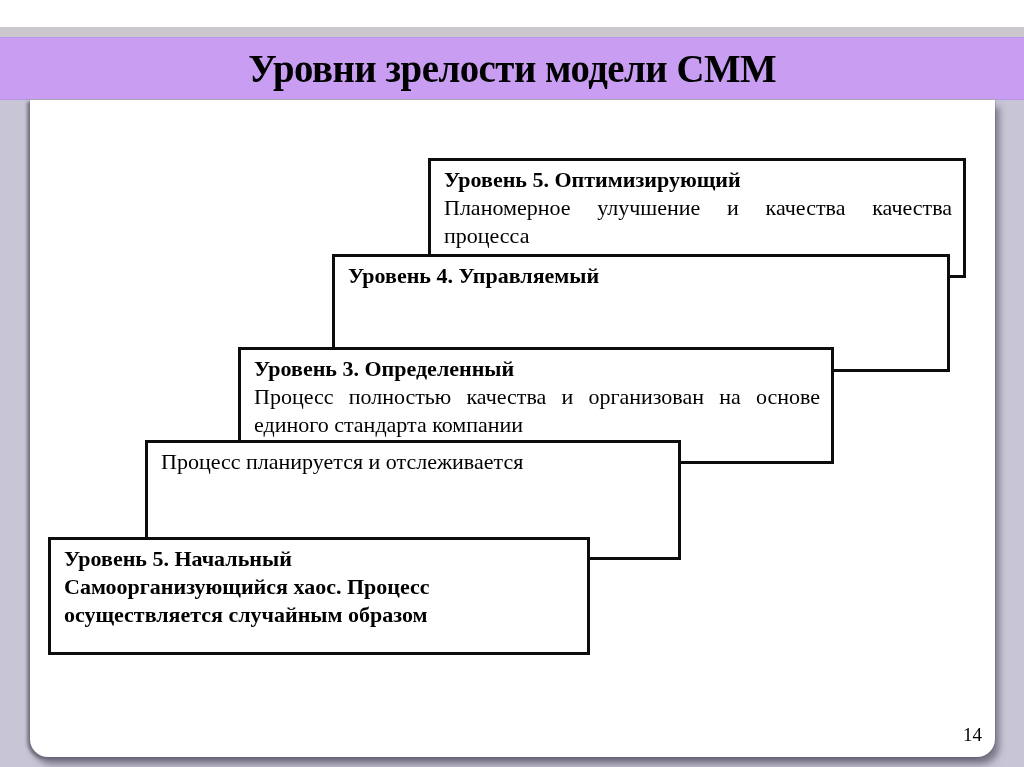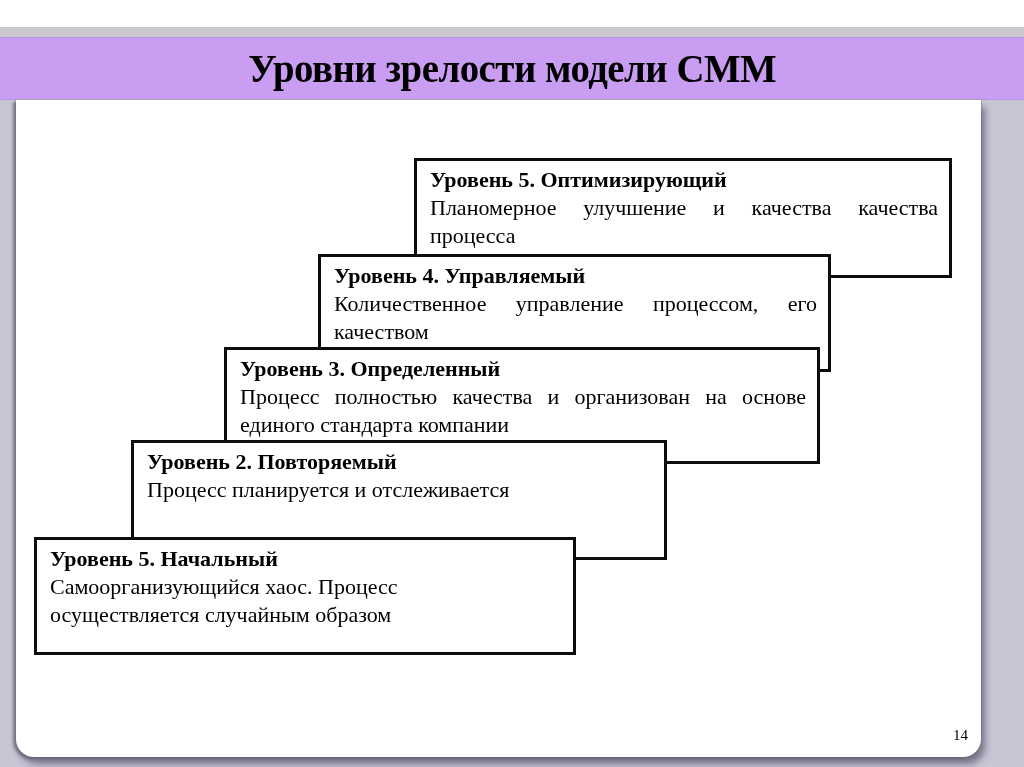--- a/index.html
+++ b/index.html
@@ -31,21 +31,21 @@
   }
   .title {
     margin: 0;
     font-size: 40px;
     font-weight: bold;
     letter-spacing: -0.5px;
     transform: scaleX(0.97);
     white-space: nowrap;
   }
   .panel {
-    position: absolute; left: 16px; top: 73px;
+    position: absolute; left: 30px; top: 73px;
     width: 965px; height: 657px;
     background: #ffffff;
     border-radius: 0 0 18px 18px;
     box-shadow: -3px 2px 3px rgba(100, 96, 115, 0.75),
                  4px 7px 7px rgba(100, 96, 115, 0.80),
                  0 0 0 1px #aaa7b6;
   }
   .level-box {
     position: absolute;
     box-sizing: border-box;
@@ -57,29 +57,29 @@
   }
   .level-box h2 {
     margin: 0;
     font-size: 22px;
     line-height: 28px;
     font-weight: bold;
   }
   .level-box p { margin: 0; }
   .level-box p.justify { text-align: justify; }
   .lv5 { left: 398px; top:  58px; width: 538px; height: 120px; z-index: 1; }
-  .lv4 { left: 302px; top: 154px; width: 513px; height: 118px; z-index: 2; }
+  .lv4 { left: 302px; top: 154px; width: 618px; height: 118px; z-index: 2; }
   .lv3 { left: 208px; top: 247px; width: 596px; height: 117px; z-index: 3; }
   .lv2 { left: 115px; top: 340px; width: 536px; height: 120px; z-index: 4; }
   .lv1 { left:  18px; top: 437px; width: 542px; height: 118px; z-index: 5; }
-  .lv1 p { max-width: 440px; }
+  .lv1 p { max-width: 440px; font-weight: bold; }
   .page-number {
     position: absolute;
     right: 13px; bottom: 10px;
-    font-size: 15px;
+    font-size: 19px;
     line-height: 24px;
   }
 </style>
 </head>
 <body>
 
 <div class="stage">
   <div class="top-strip"></div>
 
   <header class="title-bar">
@@ -88,30 +88,28 @@
 
   <main class="panel">
 
     <section class="level-box lv5">
       <h2>Уровень 5. Оптимизирующий</h2>
       <p class="justify">Планомерное улучшение и качества качества процесса</p>
     </section>
 
     <section class="level-box lv4">
       <h2>Уровень 4. Управляемый</h2>
-      <p class="justify">Количественное управление процессом, его качеством</p>
     </section>
 
     <section class="level-box lv3">
       <h2>Уровень 3. Определенный</h2>
       <p class="justify">Процесс полностью качества и организован на основе единого стандарта компании</p>
     </section>
 
     <section class="level-box lv2">
-      <h2>Уровень 2. Повторяемый</h2>
       <p>Процесс планируется и отслеживается</p>
     </section>
 
     <section class="level-box lv1">
       <h2>Уровень 5. Начальный</h2>
       <p>Самоорганизующийся хаос. Процесс осуществляется случайным образом</p>
     </section>
 
     <div class="page-number">14</div>
   </main>

